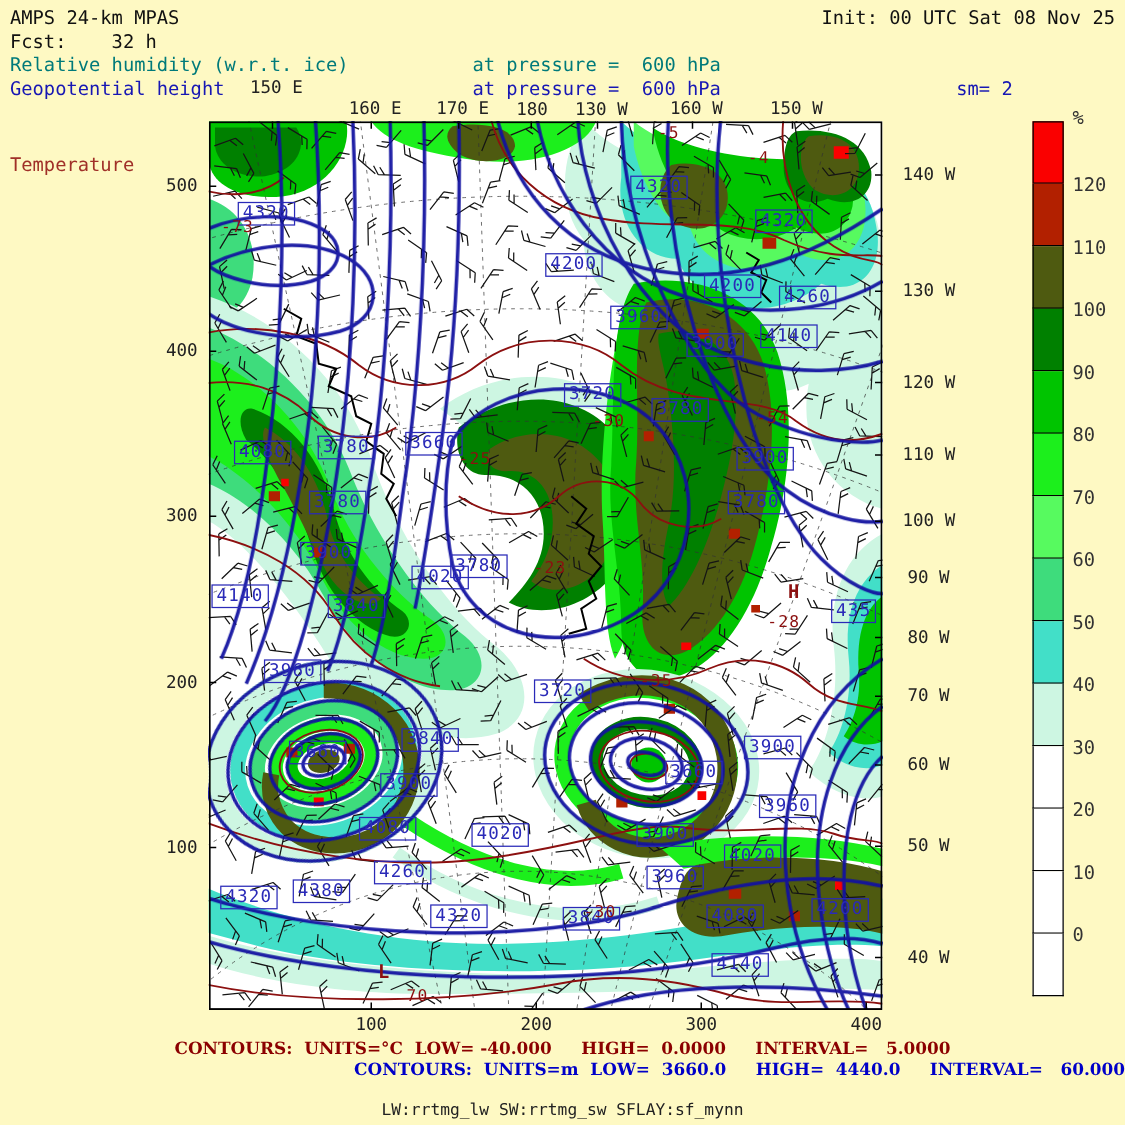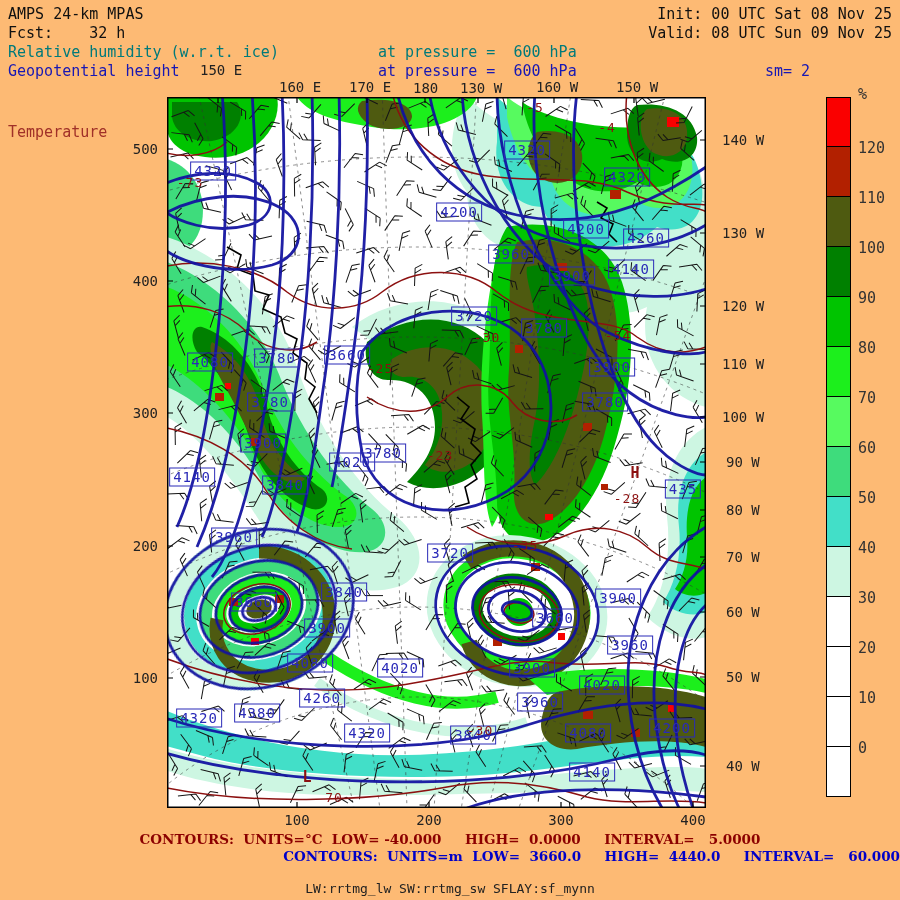--- a/index.html
+++ b/index.html
@@ -1,16 +1,16 @@
 <!DOCTYPE html>
 <html><head>
 <meta charset="utf-8">
 <style>
   html,body{margin:0;padding:0;background:#fff;}
-  #stage{position:relative;width:900px;height:900px;background:#fdba74;overflow:hidden;
+  #stage{position:relative;width:900px;height:900px;background:#fef9c3;overflow:hidden;
          font-family:"DejaVu Sans Mono","Liberation Mono",monospace;color:#111;}
   .abs{position:absolute;white-space:pre;}
   .t15{font-size:15px;line-height:17px;}
   .t13{font-size:13px;line-height:15px;}
   .teal{color:#007a7a;}
   .blu{color:#1717b4;}
   .dred{color:#a03028;margin-top:42px;}
   .axis{color:#222;font-size:14px;}
   #map{position:absolute;left:167px;top:97px;width:539px;height:711px;background:#fff;}
   #map svg{position:absolute;left:0;top:0;}
@@ -26,21 +26,20 @@
   .fserif{font-family:"DejaVu Serif","Liberation Serif",serif;font-weight:bold;font-size:13.5px;}
 </style>
 </head>
 <body>
 
 <div id="stage">
 
   <div class="abs t15" style="left:8px;top:6px;">AMPS 24-km MPAS</div>
   <div class="abs t15" style="left:8px;top:25px;">Fcst:    32 h</div>
   <div class="abs t15" style="right:8px;top:6px;">Init: 00 UTC Sat 08 Nov 25</div>
-  <div class="abs t15" style="right:8px;top:25px;">Valid: 08 UTC Sun 09 Nov 25</div>
 
   <div class="abs t15 teal" style="left:8px;top:44px;">Relative humidity (w.r.t. ice)</div>
   <div class="abs t15 teal" style="left:378px;top:44px;">at pressure =  600 hPa</div>
   <div class="abs t15 blu" style="left:8px;top:63px;">Geopotential height</div>
   <div class="abs t15 blu" style="left:378px;top:63px;">at pressure =  600 hPa</div>
   <div class="abs t15 blu" style="left:765px;top:63px;">sm= 2</div>
   <div class="abs t15 dred" style="left:8px;top:82px;">Temperature</div>
   <div class="abs t15 dred" style="left:378px;top:82px;">at pressure =  600 hPa</div>
 
   <div class="abs axis" style="left:200px;top:62px;">150 E</div>

